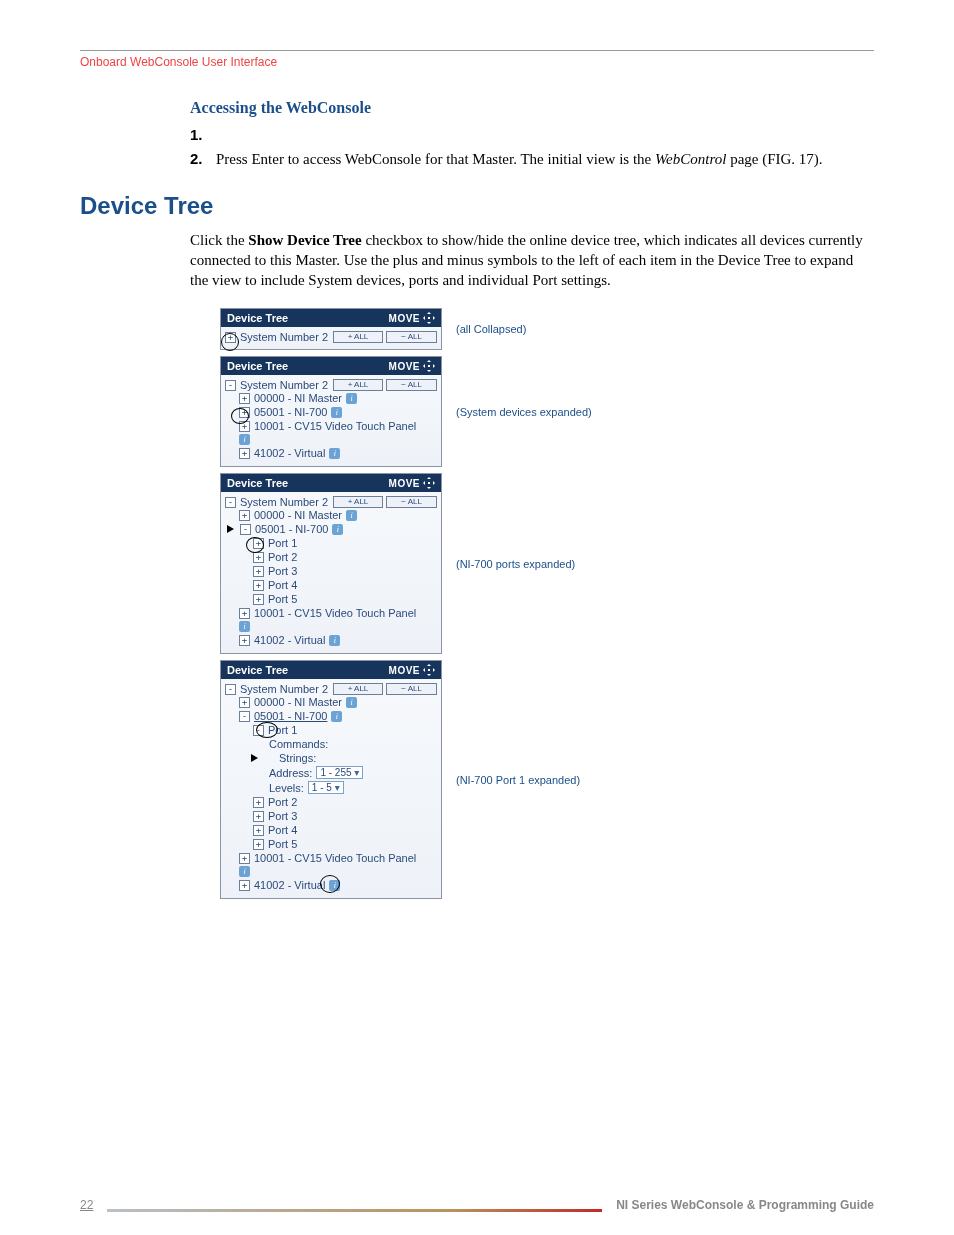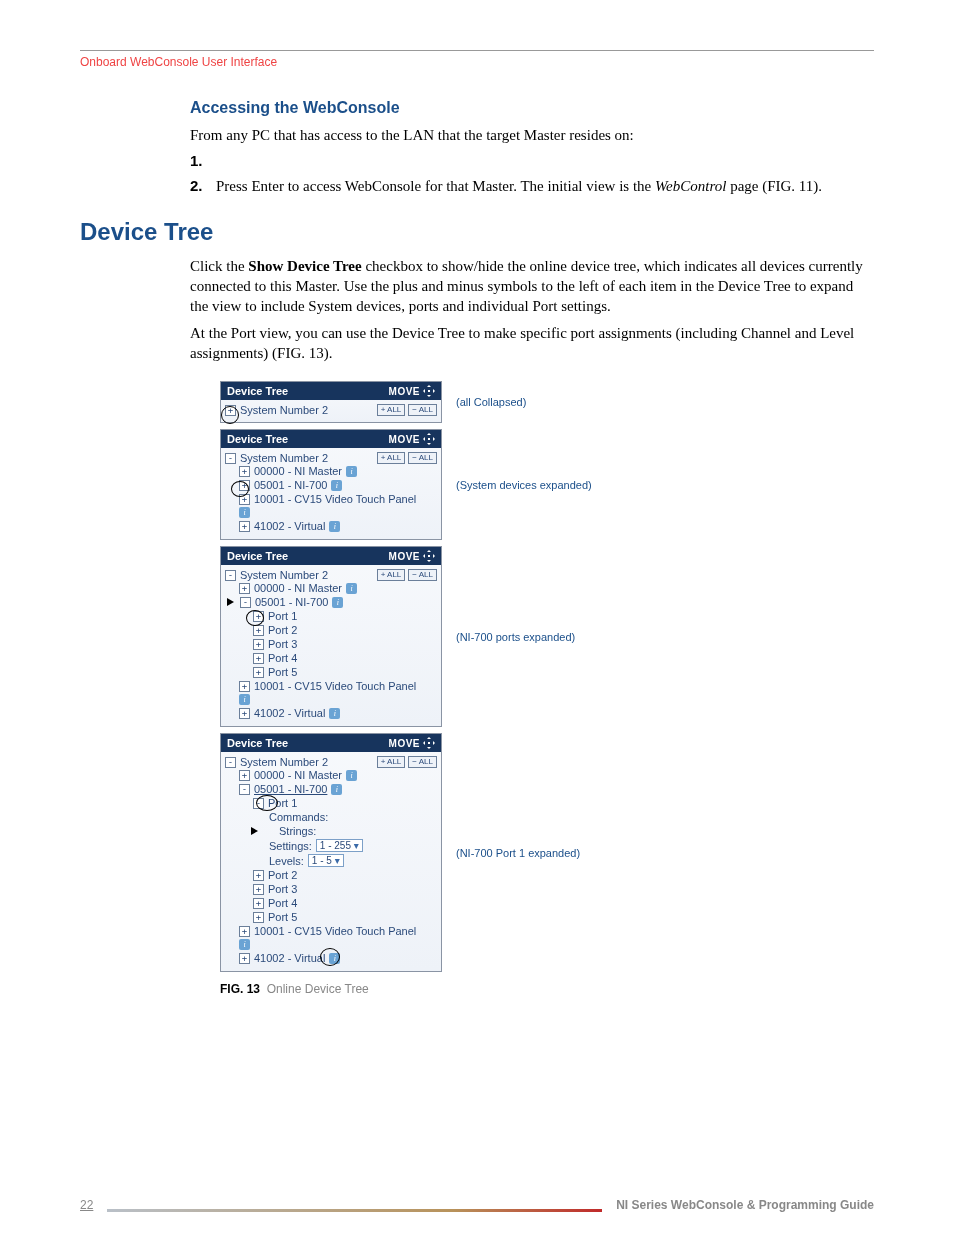--- a/index.html
+++ b/index.html
@@ -23,21 +23,21 @@
     font-family: Arial, Helvetica, sans-serif;
     font-size: 12px;
     color: #ef4444;
     margin-bottom: 30px;
   }
   .content {
     margin-left: 110px;
     margin-right: 0;
   }
   .h3 {
-    font-family: Liberation Sans, sans-serif;
+    font-family: Liberation Serif, serif;
     font-weight: bold;
     color: #1b4f8a;
     font-size: 16px;
     margin-bottom: 8px;
   }
   .body {
     font-size: 15px;
     line-height: 1.35;
     margin: 6px 0;
   }
@@ -106,21 +106,21 @@
   .tree-root {
     display: flex;
     align-items: center;
     gap: 4px;
   }
   .btns { margin-left: auto; display: flex; gap: 3px; }
   .smbtn {
     border: 1px solid #6b7f9a;
     background: #eef2f8;
     font-size: 8px;
-    padding: 0 3px;
+    padding: 0 14px;
     line-height: 10px;
     color: #2b4a7a;
   }
   .ex {
     width: 9px; height: 9px;
     border: 1px solid #6b7f9a;
     background: #fff;
     font-size: 9px;
     line-height: 9px;
     text-align: center;
@@ -221,43 +221,41 @@
 </style>
 </head>
 <body>
 
 <div class="page">
   <div class="rule"></div>
   <div class="rh">Onboard WebConsole User Interface</div>
 
   <div class="content">
     <div class="h3">Accessing the WebConsole</div>
-    <div class="body">From any PC that has access to the LAN that the target Master resides on:</div>
     <div class="ol">
       <div class="li">
         <div class="num">1.</div>
       </div>
       <div class="li">
         <div class="num">2.</div>
         <div>
-          <span>Press Enter to access WebConsole for that Master. The initial view is the </span><span class="italic">WebControl</span><span> page (FIG. 11).</span>
+          <span>Press Enter to access WebConsole for that Master. The initial view is the </span><span class="italic">WebControl</span><span> page (FIG. 17).</span>
         </div>
       </div>
     </div>
   </div>
 
   <div class="content h2wrap">
     <div class="h2">Device Tree</div>
   </div>
 
   <div class="content">
     <div class="body">
       <span>Click the </span><span class="bold">Show Device Tree</span><span> checkbox to show/hide the online device tree, which indicates all devices currently connected to this Master. Use the plus and minus symbols to the left of each item in the Device Tree to expand the view to include System devices, ports and individual Port settings.</span>
     </div>
-    <div class="body">At the Port view, you can use the Device Tree to make specific port assignments (including Channel and Level assignments) (FIG. 13).</div>
 
     <div class="figure">
 
       <div class="row">
         <div class="panelwrap">
           <div class="panel">
             <div class="hdr">
               <span>Device Tree</span>
               <span class="move">
                 <span>MOVE</span>
@@ -440,21 +438,21 @@
                 </div>
               <div class="treeline ind3">
                   <span>Commands:</span>
                 </div>
               <div class="treeline ind3" style="margin-left:-18px;">
                   <span class="tri"></span>
                   <span style="width:11px"></span>
                   <span>Strings:</span>
                 </div>
               <div class="treeline ind3">
-                  <span>Settings:</span>
+                  <span>Address:</span>
                   <span class="sel dd">1 - 255</span>
                 </div>
               <div class="treeline ind3">
                   <span>Levels:</span>
                   <span class="sel dd">1 - 5</span>
                 </div>
               <div class="treeline ind2">
                   <span class="ex">+</span>
                   <span>Port 2</span>
                 </div>
@@ -484,23 +482,20 @@
                 </div>
             </div>
           </div>
           <div class="circ" style="left:36px; top:62px; width:20px; height:14px;"></div>
           <div class="circ" style="left:100px; top:215px; width:18px; height:16px;"></div>
         </div>
         <div class="caption">(NI-700 Port 1 expanded)</div>
       </div>
 
 
-      <div class="figcap">
-        <span class="fb">FIG. 13</span>&nbsp;&nbsp;<span class="ft">Online Device Tree</span>
-      </div>
     </div>
   </div>
 
   <div class="footer">
     <div style="flex:0 0 auto;text-decoration:underline;">
       <span>22</span>
     </div>
     <div style="flex:1; margin:0 14px;">
       <div class="bar"></div>
     </div>

